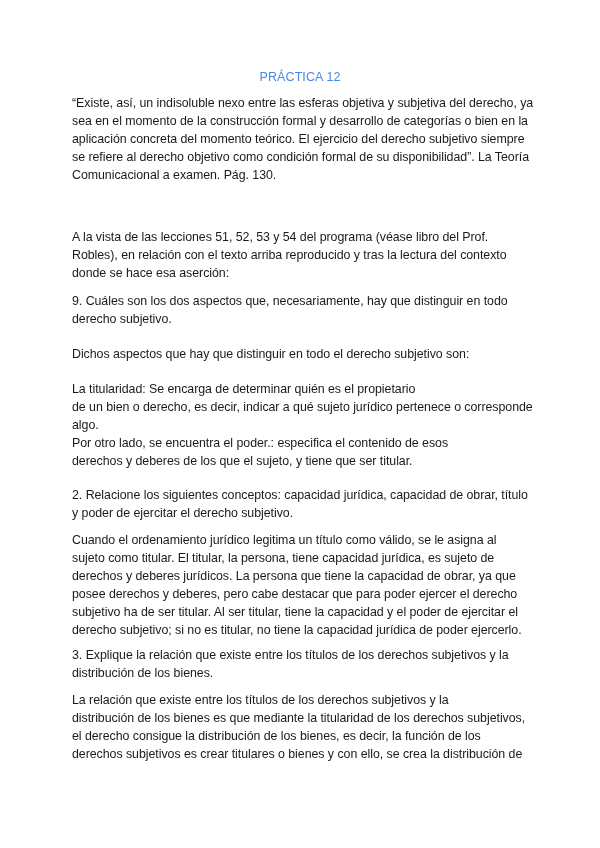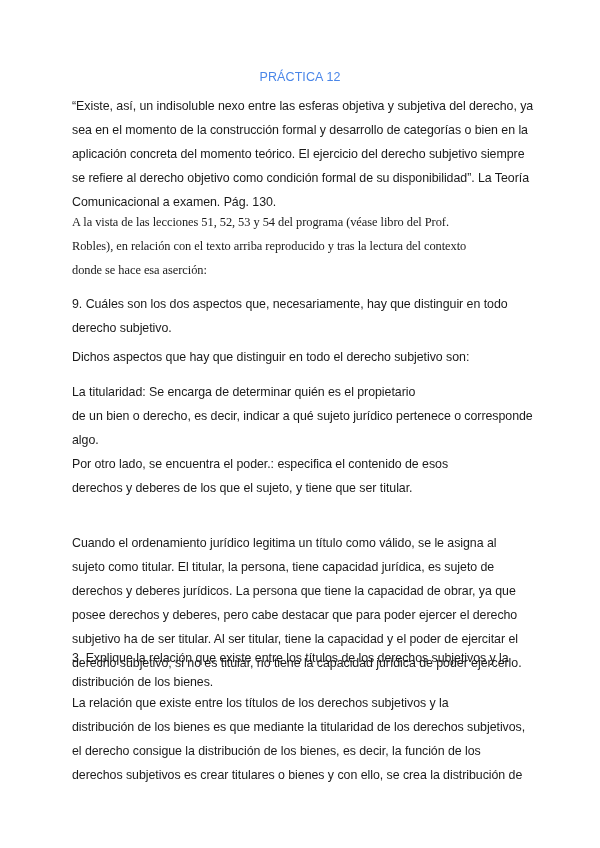--- a/index.html
+++ b/index.html
@@ -29,53 +29,55 @@
     text-align: center;
     font-size: 12.5px;
     color: #4a86e8;
     letter-spacing: 0.1px;
   }
   .block {
     position: absolute;
     left: 72px;
     width: 470px;
     font-size: 12.4px;
-    line-height: 24px;
+    line-height: 18px;
     white-space: pre-line;
     letter-spacing: -0.05px;
   }
 </style>
 </head>
 <body>
 
 <div class="page">
 
   <div class="title">PRÁCTICA 12</div>
 
   <div class="block" style="top:94px;">“Existe, así, un indisoluble nexo entre las esferas objetiva y subjetiva del derecho, ya
 sea en el momento de la construcción formal y desarrollo de categorías o bien en la
 aplicación concreta del momento teórico. El ejercicio del derecho subjetivo siempre
 se refiere al derecho objetivo como condición formal de su disponibilidad”. La Teoría
 Comunicacional a examen. Pág. 130.</div>
 
-  <div class="block" style="top:210px;font-family:Liberation Serif, serif;">A la vista de las lecciones 51, 52, 53 y 54 del programa (véase libro del Prof.
+  <div class="block" style="top:228px;">A la vista de las lecciones 51, 52, 53 y 54 del programa (véase libro del Prof.
 Robles), en relación con el texto arriba reproducido y tras la lectura del contexto
 donde se hace esa aserción:</div>
 
   <div class="block" style="top:292px;">9. Cuáles son los dos aspectos que, necesariamente, hay que distinguir en todo
 derecho subjetivo.</div>
 
   <div class="block" style="top:380px;">La titularidad: Se encarga de determinar quién es el propietario
 de un bien o derecho, es decir, indicar a qué sujeto jurídico pertenece o corresponde
 algo.
 Por otro lado, se encuentra el poder.:  especifica el contenido de esos
 derechos y deberes de los que el sujeto, y tiene que ser titular.</div>
 
   <div class="block" style="top:345px;">Dichos aspectos que hay que distinguir en todo el derecho subjetivo son:</div>
 
+  <div class="block" style="top:486px;">2. Relacione los siguientes conceptos: capacidad jurídica, capacidad de obrar, título
+y poder de ejercitar el derecho subjetivo.</div>
 
   <div class="block" style="top:531px;">Cuando el ordenamiento jurídico legitima un título como válido, se le asigna al
 sujeto como titular. El titular, la persona, tiene capacidad jurídica, es sujeto de
 derechos y deberes jurídicos. La persona que tiene la capacidad de obrar, ya que
 posee derechos y deberes, pero cabe destacar que para poder ejercer el derecho
 subjetivo ha de ser titular. Al ser titular, tiene la capacidad y el poder de ejercitar el
 derecho subjetivo; si no es titular, no tiene la capacidad jurídica de poder ejercerlo.</div>
 
   <div class="block" style="top:646px;">3. Explique la relación que existe entre los títulos de los derechos subjetivos y la
 distribución de los bienes.</div>

